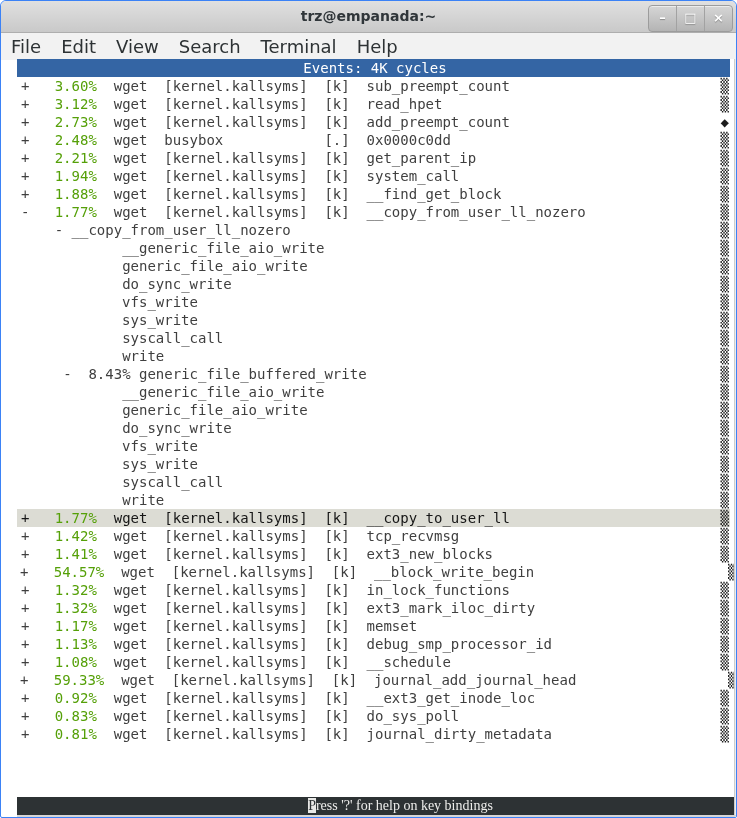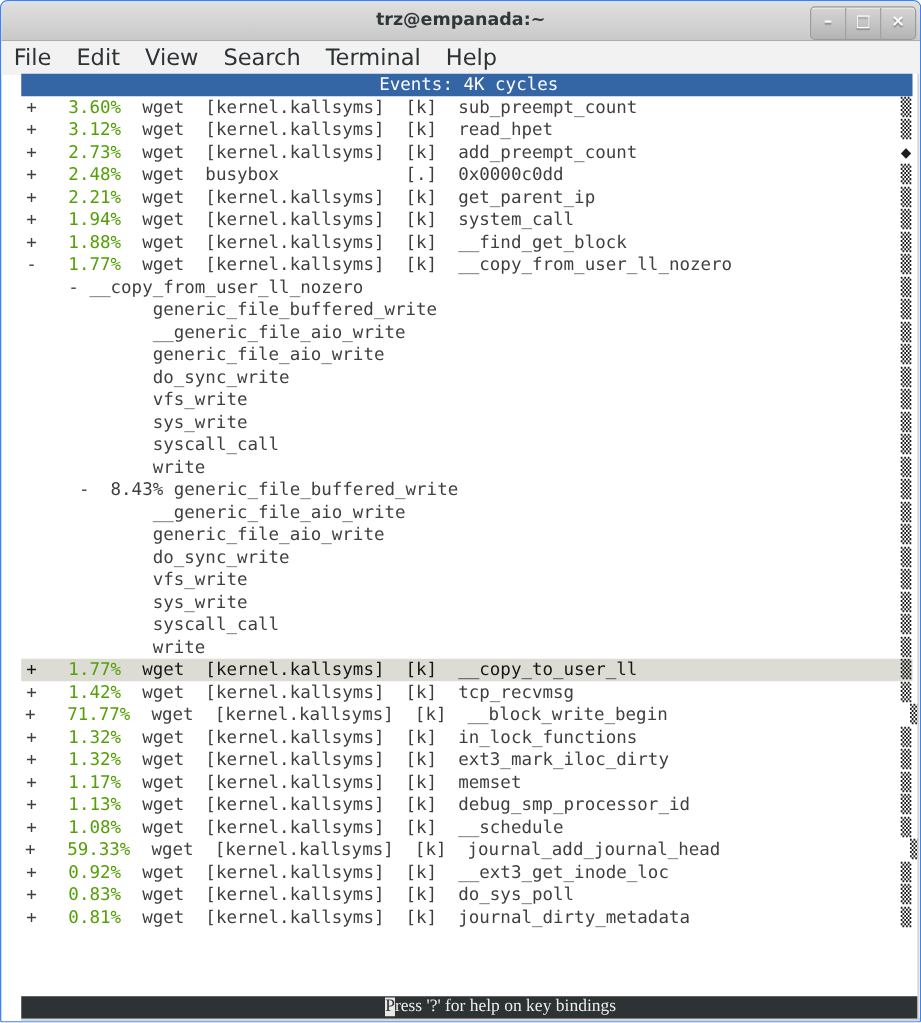--- a/index.html
+++ b/index.html
@@ -105,39 +105,39 @@
       <div id="rows">
           <div class="trow"><span class="sign">+</span><span class="pct">   3.60%</span><span class="rest">  wget  [kernel.kallsyms]  [k]  sub_preempt_count</span><span>                         </span><span class="marker">▒</span></div>
           <div class="trow"><span class="sign">+</span><span class="pct">   3.12%</span><span class="rest">  wget  [kernel.kallsyms]  [k]  read_hpet</span><span>                                 </span><span class="marker">▒</span></div>
           <div class="trow"><span class="sign">+</span><span class="pct">   2.73%</span><span class="rest">  wget  [kernel.kallsyms]  [k]  add_preempt_count</span><span>                         </span><span class="marker">◆</span></div>
           <div class="trow"><span class="sign">+</span><span class="pct">   2.48%</span><span class="rest">  wget  busybox            [.]  0x0000c0dd</span><span>                                </span><span class="marker">▒</span></div>
           <div class="trow"><span class="sign">+</span><span class="pct">   2.21%</span><span class="rest">  wget  [kernel.kallsyms]  [k]  get_parent_ip</span><span>                             </span><span class="marker">▒</span></div>
           <div class="trow"><span class="sign">+</span><span class="pct">   1.94%</span><span class="rest">  wget  [kernel.kallsyms]  [k]  system_call</span><span>                               </span><span class="marker">▒</span></div>
           <div class="trow"><span class="sign">+</span><span class="pct">   1.88%</span><span class="rest">  wget  [kernel.kallsyms]  [k]  __find_get_block</span><span>                          </span><span class="marker">▒</span></div>
           <div class="trow"><span class="sign">-</span><span class="pct">   1.77%</span><span class="rest">  wget  [kernel.kallsyms]  [k]  __copy_from_user_ll_nozero</span><span>                </span><span class="marker">▒</span></div>
           <div class="trow"><span class="rest">    - __copy_from_user_ll_nozero</span><span>                                                   </span><span class="marker">▒</span></div>
-          <div class="trow"><span class="rest">            generic_file_buffered_write</span><span>                                            </span><span class="marker">▒</span></div>
           <div class="trow"><span class="rest">            __generic_file_aio_write</span><span>                                               </span><span class="marker">▒</span></div>
           <div class="trow"><span class="rest">            generic_file_aio_write</span><span>                                                 </span><span class="marker">▒</span></div>
           <div class="trow"><span class="rest">            do_sync_write</span><span>                                                          </span><span class="marker">▒</span></div>
           <div class="trow"><span class="rest">            vfs_write</span><span>                                                              </span><span class="marker">▒</span></div>
           <div class="trow"><span class="rest">            sys_write</span><span>                                                              </span><span class="marker">▒</span></div>
           <div class="trow"><span class="rest">            syscall_call</span><span>                                                           </span><span class="marker">▒</span></div>
           <div class="trow"><span class="rest">            write</span><span>                                                                  </span><span class="marker">▒</span></div>
           <div class="trow"><span class="rest">     -  8.43% generic_file_buffered_write</span><span>                                          </span><span class="marker">▒</span></div>
           <div class="trow"><span class="rest">            __generic_file_aio_write</span><span>                                               </span><span class="marker">▒</span></div>
           <div class="trow"><span class="rest">            generic_file_aio_write</span><span>                                                 </span><span class="marker">▒</span></div>
           <div class="trow"><span class="rest">            do_sync_write</span><span>                                                          </span><span class="marker">▒</span></div>
           <div class="trow"><span class="rest">            vfs_write</span><span>                                                              </span><span class="marker">▒</span></div>
           <div class="trow"><span class="rest">            sys_write</span><span>                                                              </span><span class="marker">▒</span></div>
           <div class="trow"><span class="rest">            syscall_call</span><span>                                                           </span><span class="marker">▒</span></div>
           <div class="trow"><span class="rest">            write</span><span>                                                                  </span><span class="marker">▒</span></div>
           <div class="trow selected"><span class="sign">+</span><span class="pct">   1.77%</span><span class="rest">  wget  [kernel.kallsyms]  [k]  __copy_to_user_ll</span><span>                         </span><span class="marker">▒</span></div>
           <div class="trow"><span class="sign">+</span><span class="pct">   1.42%</span><span class="rest">  wget  [kernel.kallsyms]  [k]  tcp_recvmsg</span><span>                               </span><span class="marker">▒</span></div>
-          <div class="trow"><span class="sign">+</span><span class="pct">   71.77%</span><span class="rest">  wget  [kernel.kallsyms]  [k]  __block_write_begin</span><span>                       </span><span class="marker">▒</span></div>
+          <div class="trow"><span class="sign">+</span><span class="pct">   1.41%</span><span class="rest">  wget  [kernel.kallsyms]  [k]  ext3_new_blocks</span><span>                           </span><span class="marker">▒</span></div>
+          <div class="trow"><span class="sign">+</span><span class="pct">   54.57%</span><span class="rest">  wget  [kernel.kallsyms]  [k]  __block_write_begin</span><span>                       </span><span class="marker">▒</span></div>
           <div class="trow"><span class="sign">+</span><span class="pct">   1.32%</span><span class="rest">  wget  [kernel.kallsyms]  [k]  in_lock_functions</span><span>                         </span><span class="marker">▒</span></div>
           <div class="trow"><span class="sign">+</span><span class="pct">   1.32%</span><span class="rest">  wget  [kernel.kallsyms]  [k]  ext3_mark_iloc_dirty</span><span>                      </span><span class="marker">▒</span></div>
           <div class="trow"><span class="sign">+</span><span class="pct">   1.17%</span><span class="rest">  wget  [kernel.kallsyms]  [k]  memset</span><span>                                    </span><span class="marker">▒</span></div>
           <div class="trow"><span class="sign">+</span><span class="pct">   1.13%</span><span class="rest">  wget  [kernel.kallsyms]  [k]  debug_smp_processor_id</span><span>                    </span><span class="marker">▒</span></div>
           <div class="trow"><span class="sign">+</span><span class="pct">   1.08%</span><span class="rest">  wget  [kernel.kallsyms]  [k]  __schedule</span><span>                                </span><span class="marker">▒</span></div>
           <div class="trow"><span class="sign">+</span><span class="pct">   59.33%</span><span class="rest">  wget  [kernel.kallsyms]  [k]  journal_add_journal_head</span><span>                  </span><span class="marker">▒</span></div>
           <div class="trow"><span class="sign">+</span><span class="pct">   0.92%</span><span class="rest">  wget  [kernel.kallsyms]  [k]  __ext3_get_inode_loc</span><span>                      </span><span class="marker">▒</span></div>
           <div class="trow"><span class="sign">+</span><span class="pct">   0.83%</span><span class="rest">  wget  [kernel.kallsyms]  [k]  do_sys_poll</span><span>                               </span><span class="marker">▒</span></div>
           <div class="trow"><span class="sign">+</span><span class="pct">   0.81%</span><span class="rest">  wget  [kernel.kallsyms]  [k]  journal_dirty_metadata</span><span>                    </span><span class="marker">▒</span></div>
         </div>

